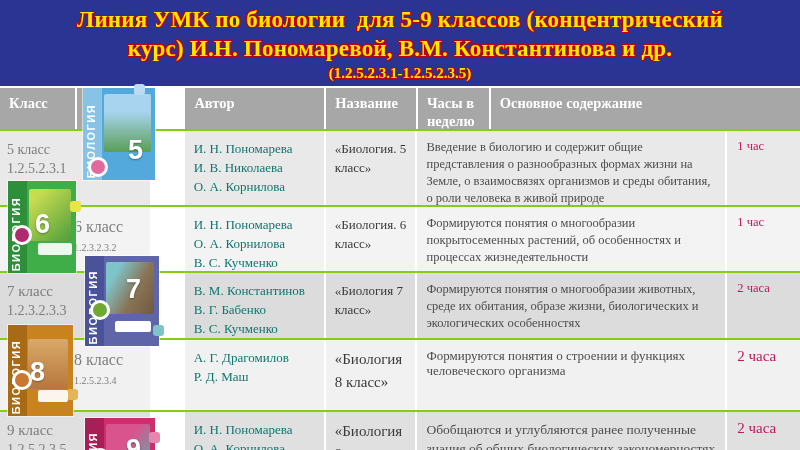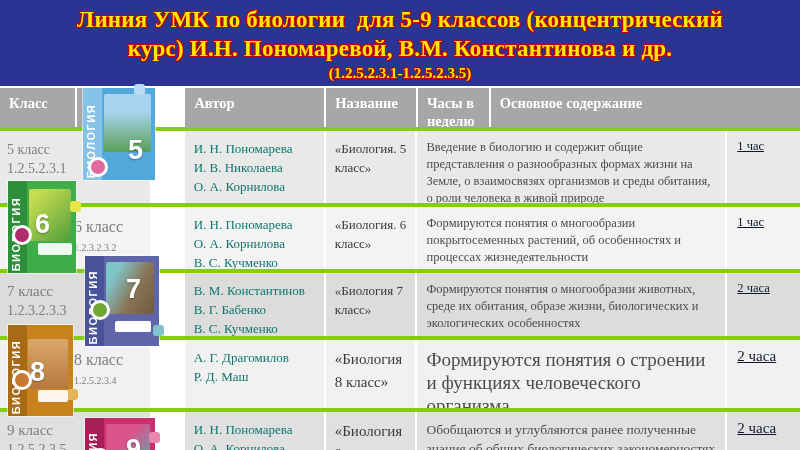--- a/index.html
+++ b/index.html
@@ -26,21 +26,21 @@
     font-weight:bold; font-size:15px; line-height:20px; color:#FFE800;
     text-shadow:-1px -1px 0 #C00000, 1px -1px 0 #C00000, -1px 1px 0 #C00000,
                  1px 1px 0 #C00000;
   }
 
   
   .umk-table { position:absolute; left:0; top:88px; width:800px; }
   .trow { display:flex; width:800px; }
   .cell { border-right:2px solid #ffffff; overflow:hidden; }
   .cell:last-child { border-right:none; }
-  .trow { border-bottom:4px solid #84cc16; }
+  .trow { border-bottom:2px solid #84cc16; }
 
   
   .c-grade  { width:80px; }
   .c-img    { width:80px; }
   .c-merged { width:160px; position:relative; }
   .c-author { width:148px; padding:8px 6px 4px 9px;margin-left:33px; }
   .c-title  { width:96px;  padding:8px 4px 4px 9px; }
   .c-body   { width:326px; padding:8px 8px 4px 9px; }
   .c-hours  { width:76px;  padding:8px 4px 4px 10px; }
 
@@ -55,24 +55,24 @@
   
   .r1 { height:76px; } .r1 .cell { background:#E9E9E9; }
   .r2 { height:66px; } .r2 .cell { background:#F3F3F3; }
   .r3 { height:67px; } .r3 .cell { background:#DCDCDC; }
   .r4 { height:72px; } .r4 .cell { background:#F1F1F1; }
   .r5 { height:64px; } .r5 .cell { background:#E0E0E0; }
 
   .author-line { font-size:13px; line-height:19px; color:#0f766e; }
   .title-text  { font-size:13px; line-height:19px; color:#3A3A3A; }
   .body-text   { font-size:12.5px; line-height:17px; color:#4D4D4D; }
-  .hours-text  { font-size:12.5px; color:#0f172a;text-decoration:underline; }
+  .hours-text  { font-size:12.5px; color:#be185d; }
 
   .r4 .title-text, .r5 .title-text { font-size:15px; line-height:23px; }
-  .r4 .body-text  { font-size:19px; line-height:23px;font-family:Liberation Serif, serif; }
+  .r4 .body-text  { font-size:13px; line-height:15px;font-family:Liberation Serif, serif; }
   .r5 .body-text  { font-size:13.5px; line-height:19px; }
   .r4 .hours-text, .r5 .hours-text { font-size:15px; }
 
   
   .grade-label { position:absolute; top:9px; left:7px; color:#7D7D7D; }
   .grade-label .g1 { font-size:14px; line-height:19px; }
   .grade-label .g2 { font-size:14px; line-height:19px; }
   .r2 .grade-label, .r4 .grade-label { left:74px; width:84px; }
   .r2 .grade-label .g1, .r4 .grade-label .g1 { font-size:16px; line-height:21px; }
   .r2 .grade-label .g2, .r4 .grade-label .g2 { font-size:10px; line-height:21px; }

